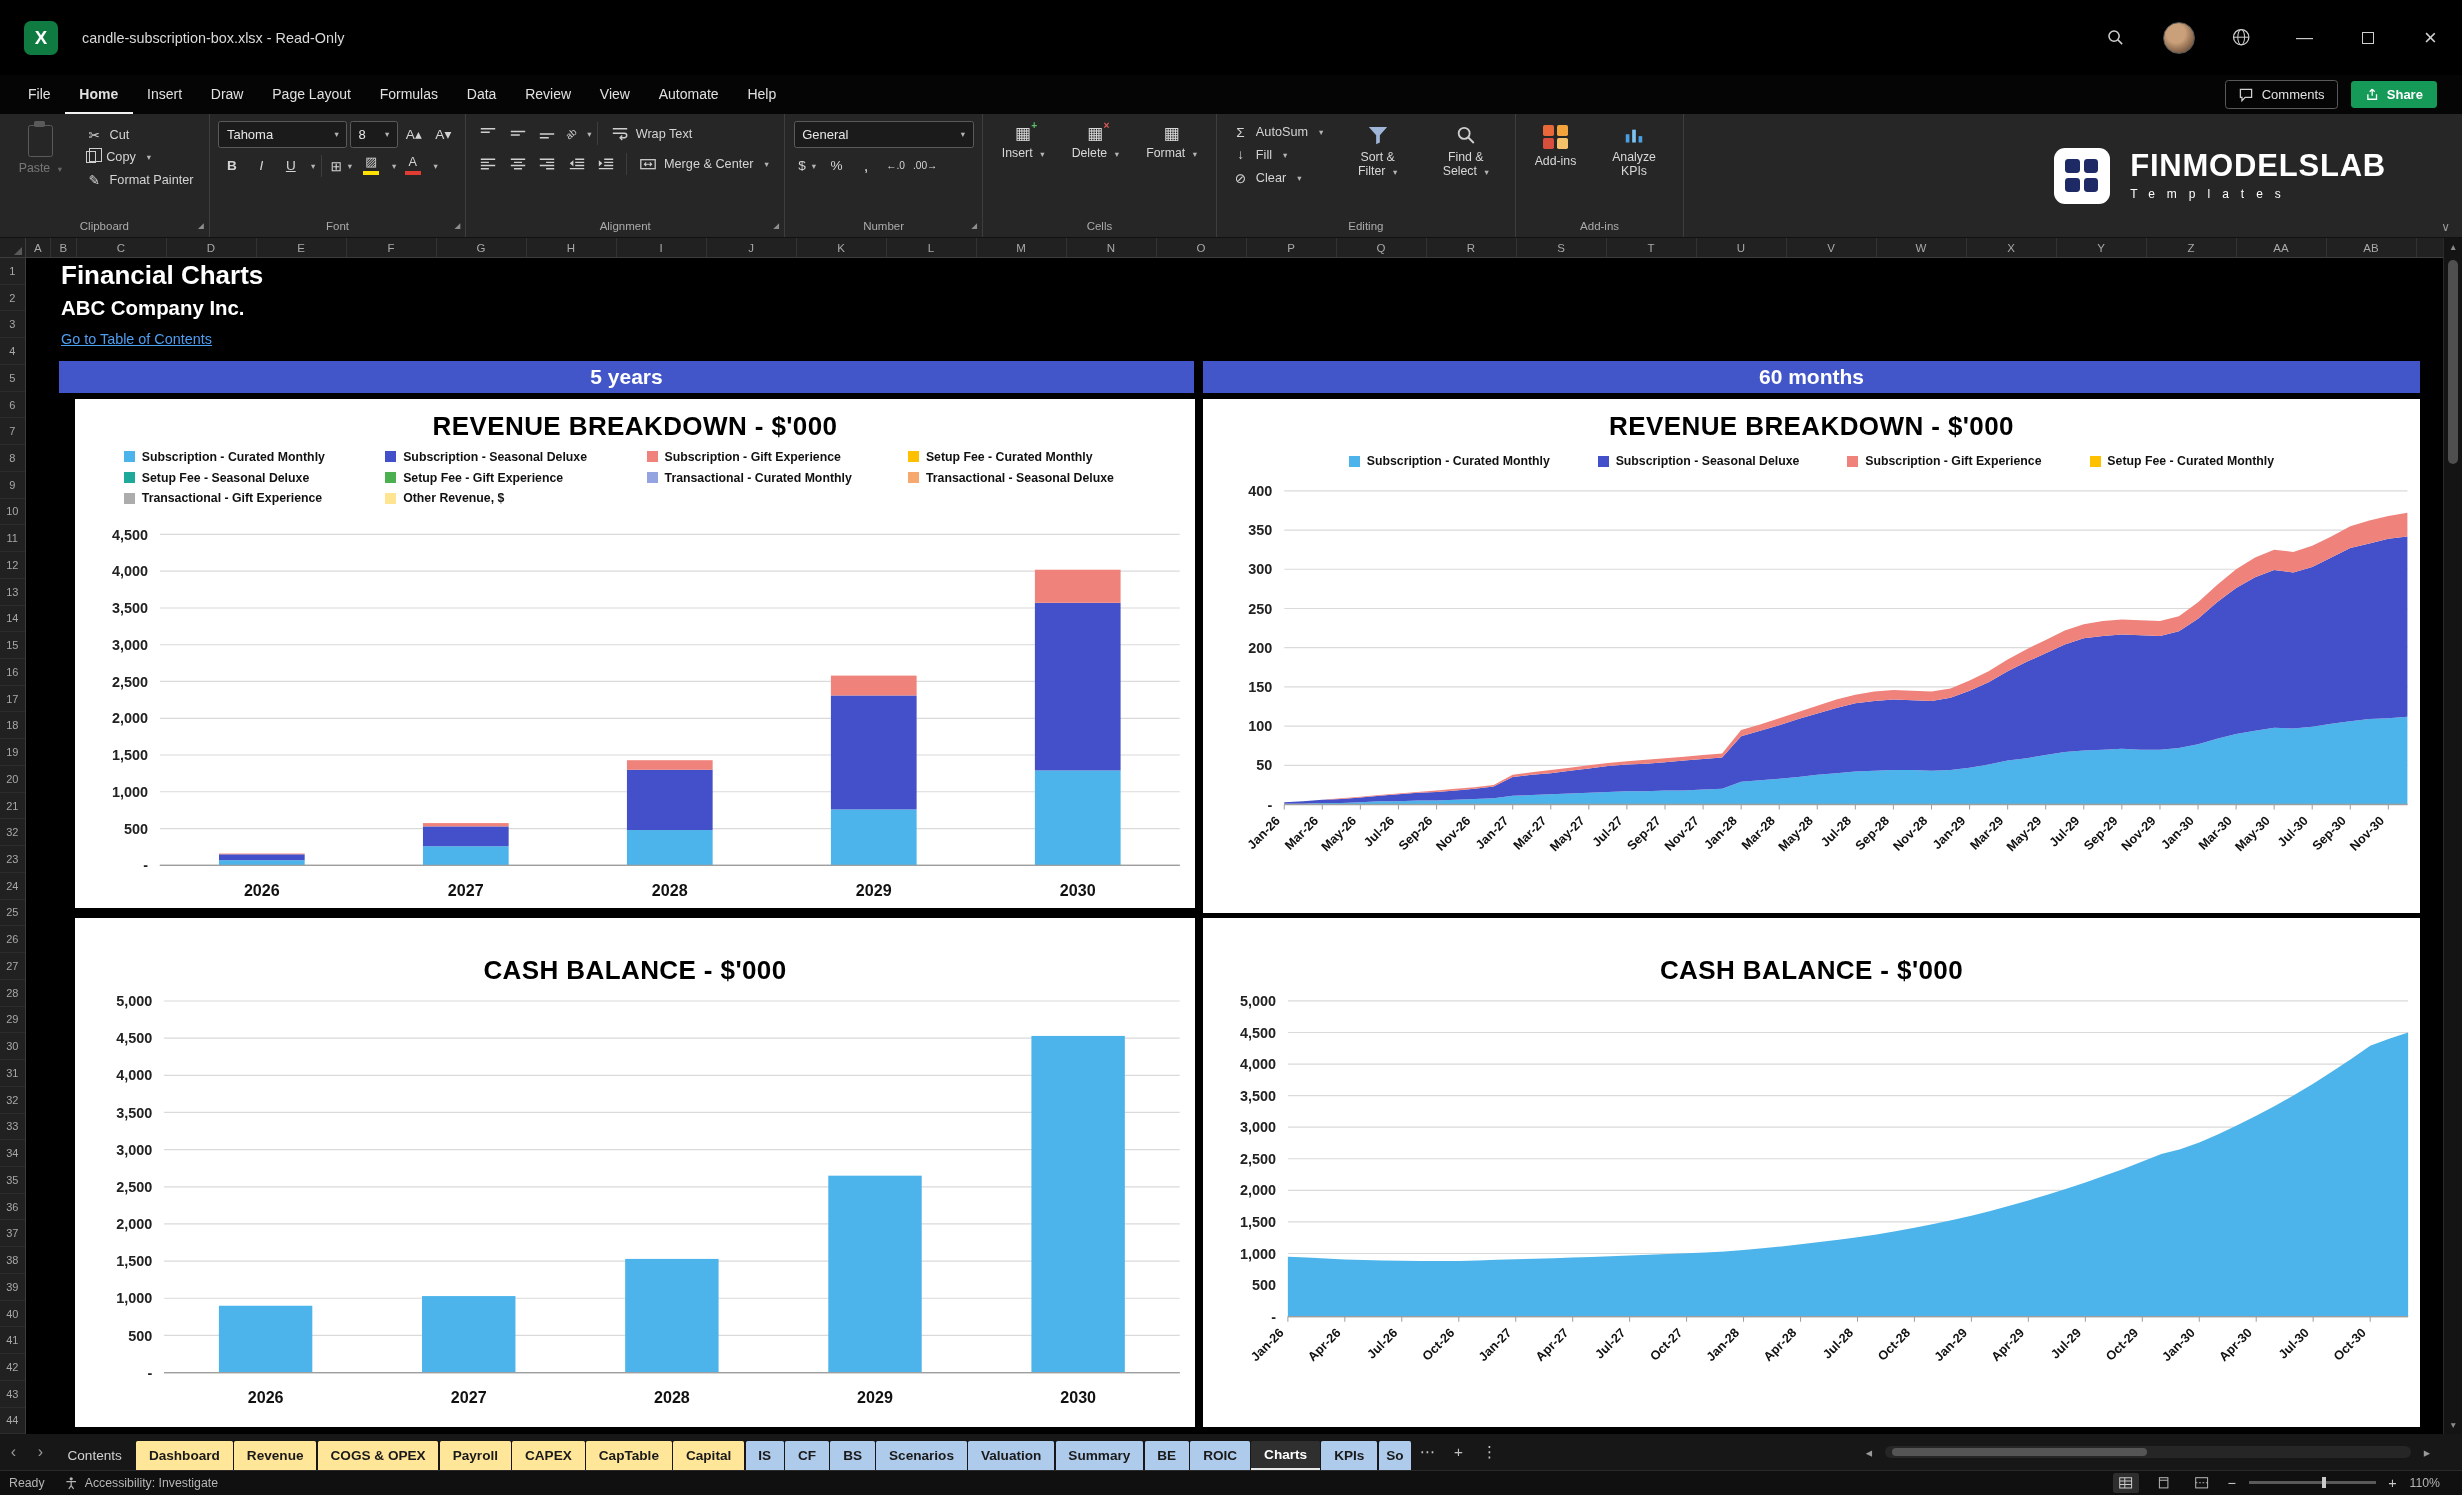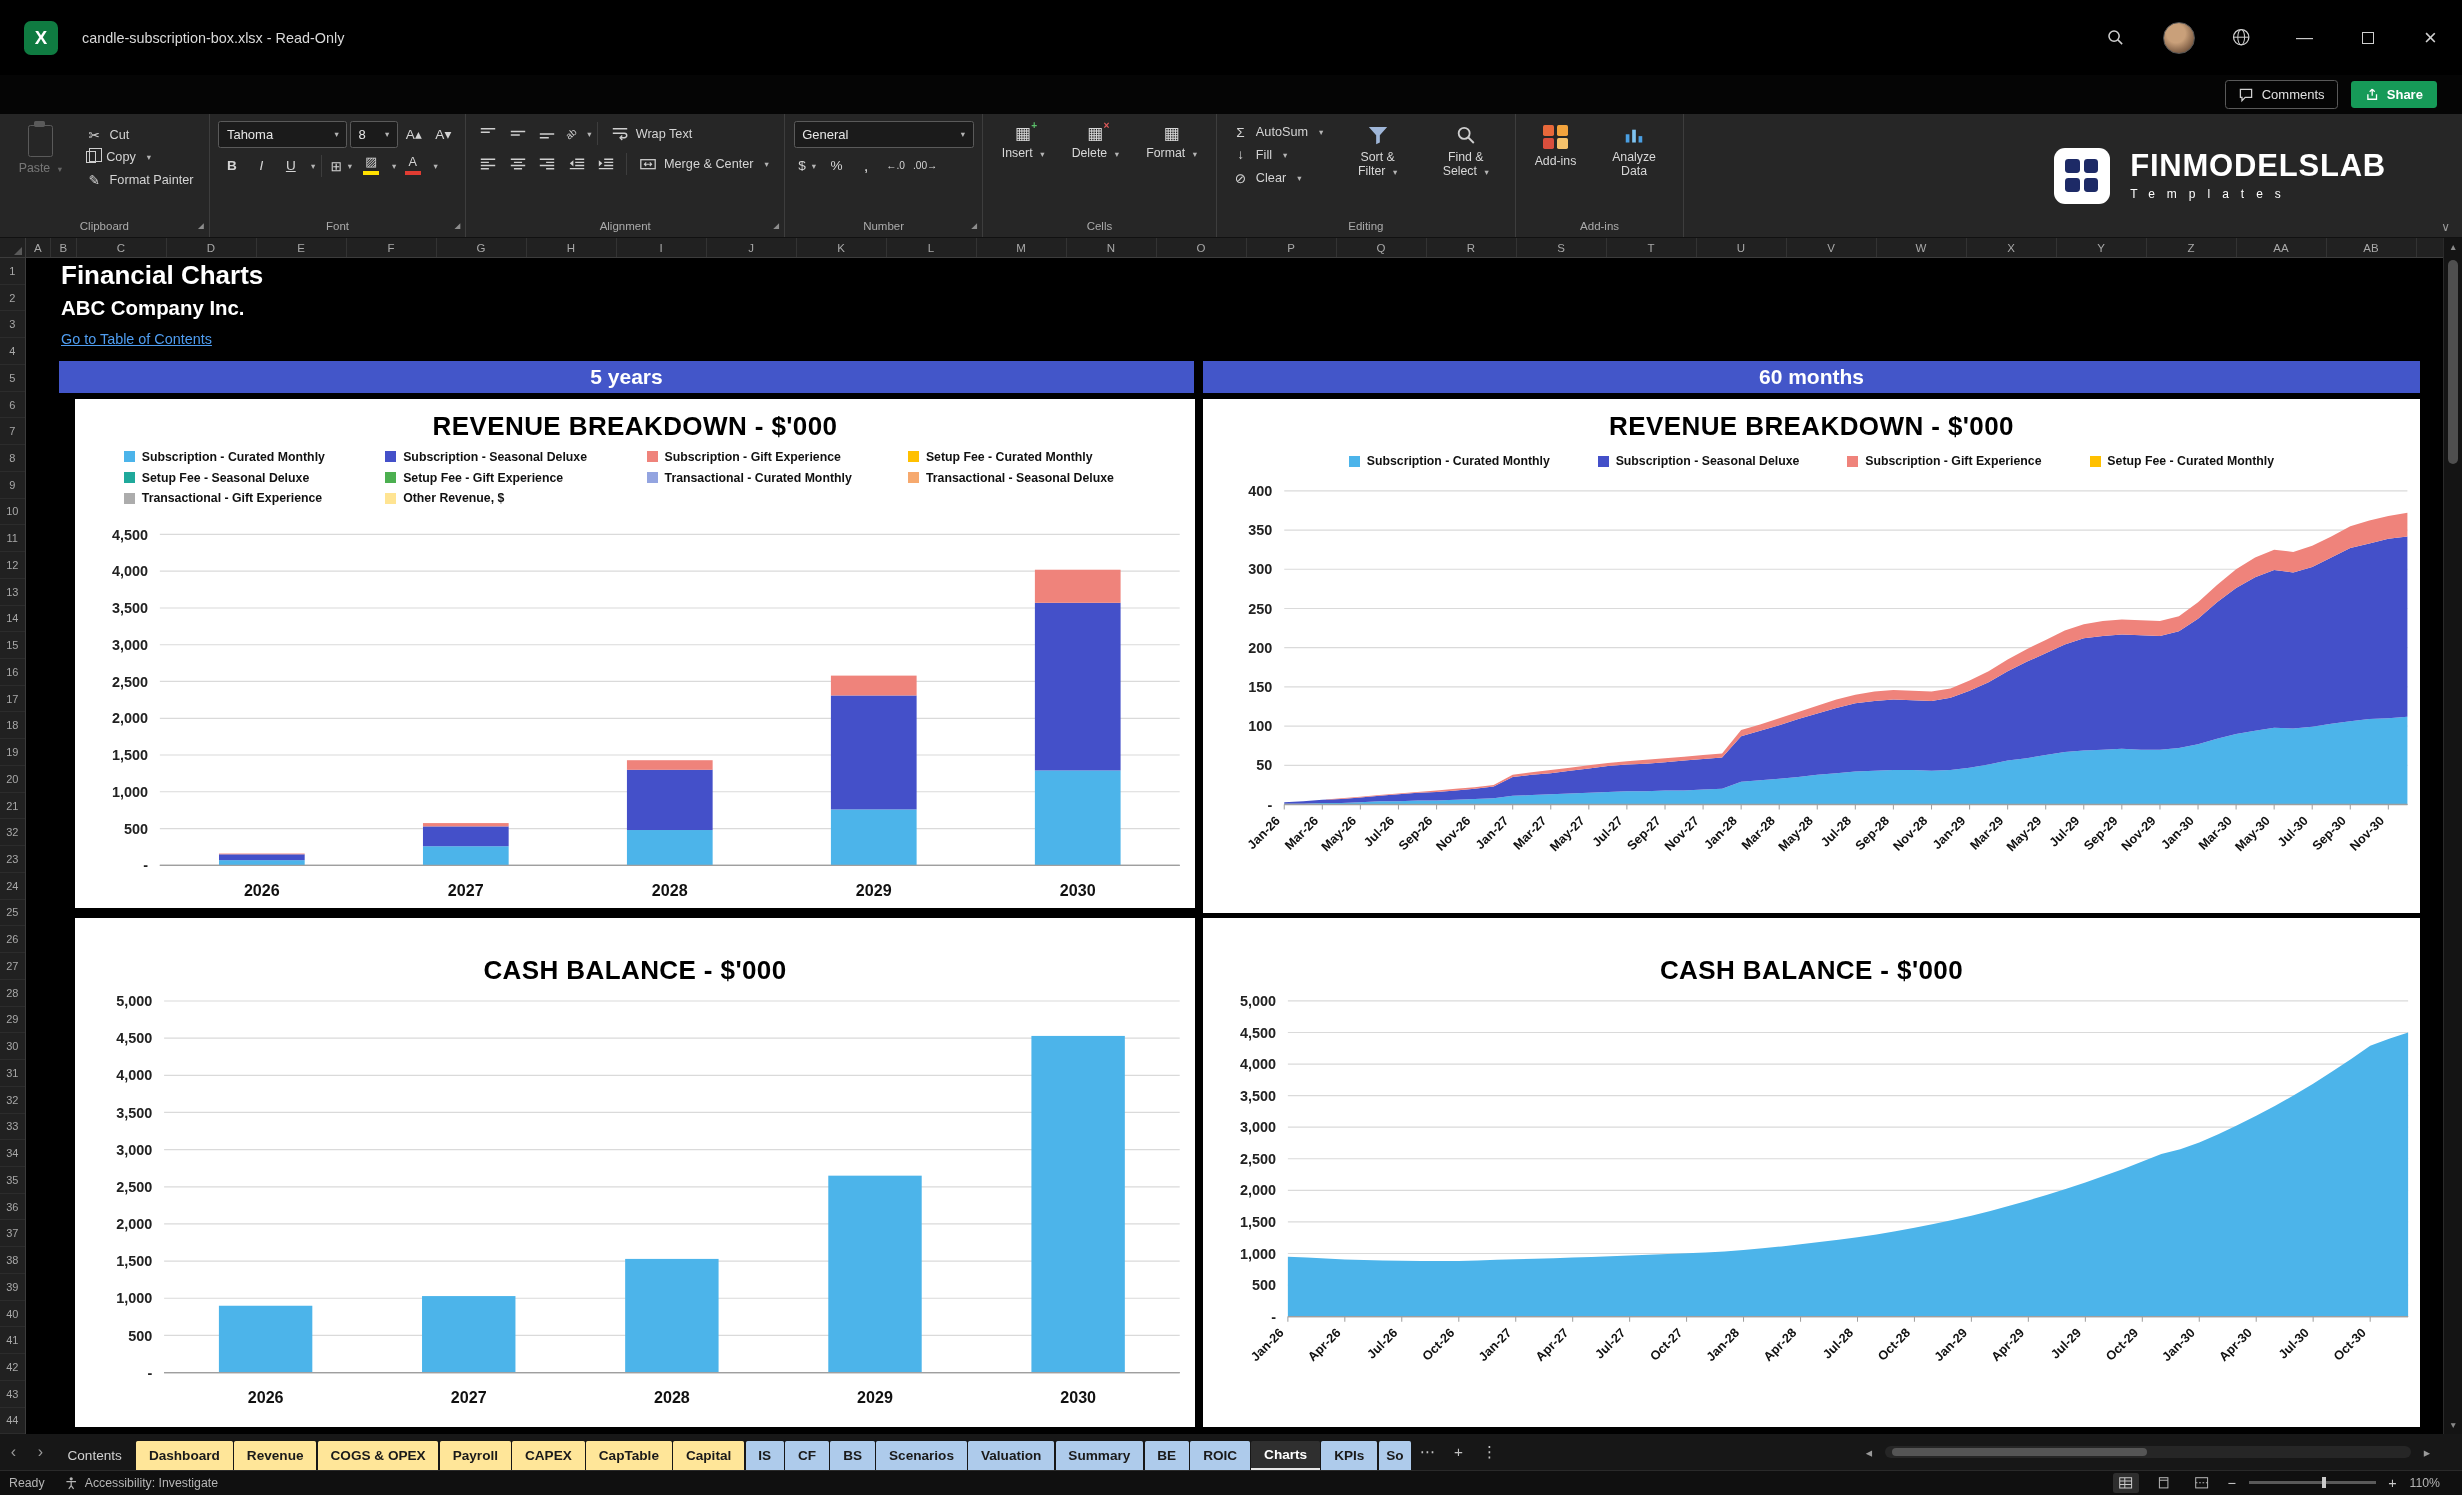--- a/index.html
+++ b/index.html
@@ -145,20 +145,33 @@
     </div>
     <div class="tb-btn">—</div>
     <div class="tb-btn">
         <span class="box-ic"></span>
       </div>
     <div class="tb-btn" style="font-size:22px">×</div>
   </div>
 </div>
 
 <div class="menubar">
+  <div id="menu-tabs">
+      <div class="menu-tab">File</div>
+      <div class="menu-tab active">Home</div>
+      <div class="menu-tab">Insert</div>
+      <div class="menu-tab">Draw</div>
+      <div class="menu-tab">Page Layout</div>
+      <div class="menu-tab">Formulas</div>
+      <div class="menu-tab">Data</div>
+      <div class="menu-tab">Review</div>
+      <div class="menu-tab">View</div>
+      <div class="menu-tab">Automate</div>
+      <div class="menu-tab">Help</div>
+    </div>
   <div class="mb-right">
     <div class="comments-btn">
       <svg width="16" height="16" viewBox="0 0 20 20">
           <path d="M3 3h14v10H9l-4 4v-4H3z" fill="none" stroke="#d0d0d0" stroke-width="1.6"></path>
         </svg>
       <span>Comments</span>
     </div>
     <div class="share-btn">
       <svg width="14.4" height="14.4" viewBox="0 0 20 20">
           <path d="M10 12V3m0 0L6.5 6.5M10 3l3.5 3.5" stroke="#fff" stroke-width="1.8" fill="none"></path>
@@ -412,21 +425,21 @@
             <span style="background:#f5c26b"></span>
           </span>
         <span>Add-ins</span>
       </div>
       <div class="big-btn">
         <svg width="22" height="20.4" viewBox="0 0 24 22">
             <rect x="3" y="10" width="4" height="9" fill="#4a9fe3"></rect>
             <rect x="10" y="5" width="4" height="14" fill="#7fc3f0"></rect>
             <rect x="17" y="12" width="4" height="7" fill="#4a9fe3"></rect>
           </svg>
-        <span class="two-line">Analyze Data</span>
+        <span class="two-line">Analyze KPIs</span>
       </div>
     </div>
     <div class="glabel">Add-ins</div>
   </div>
 
   <div class="brand">
     <div class="brand-logo">
         <span class="cells">
           <span></span>
           <span></span>

